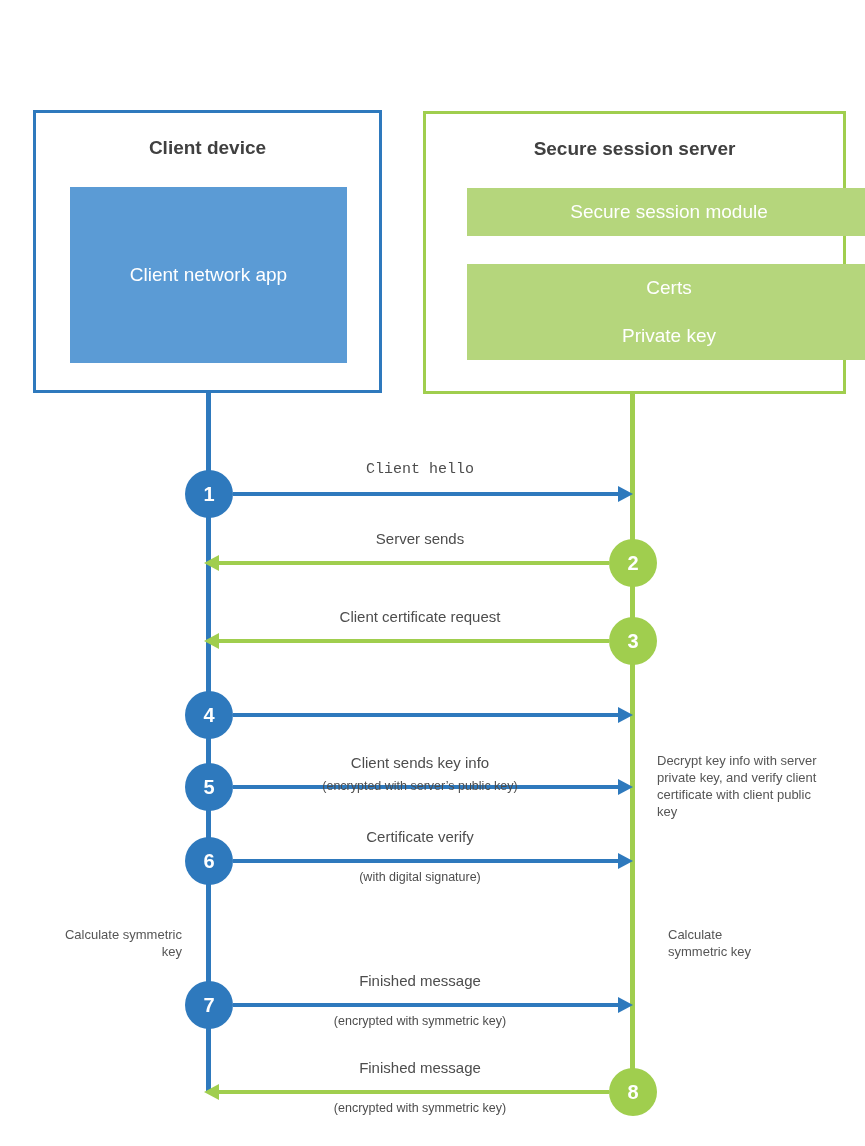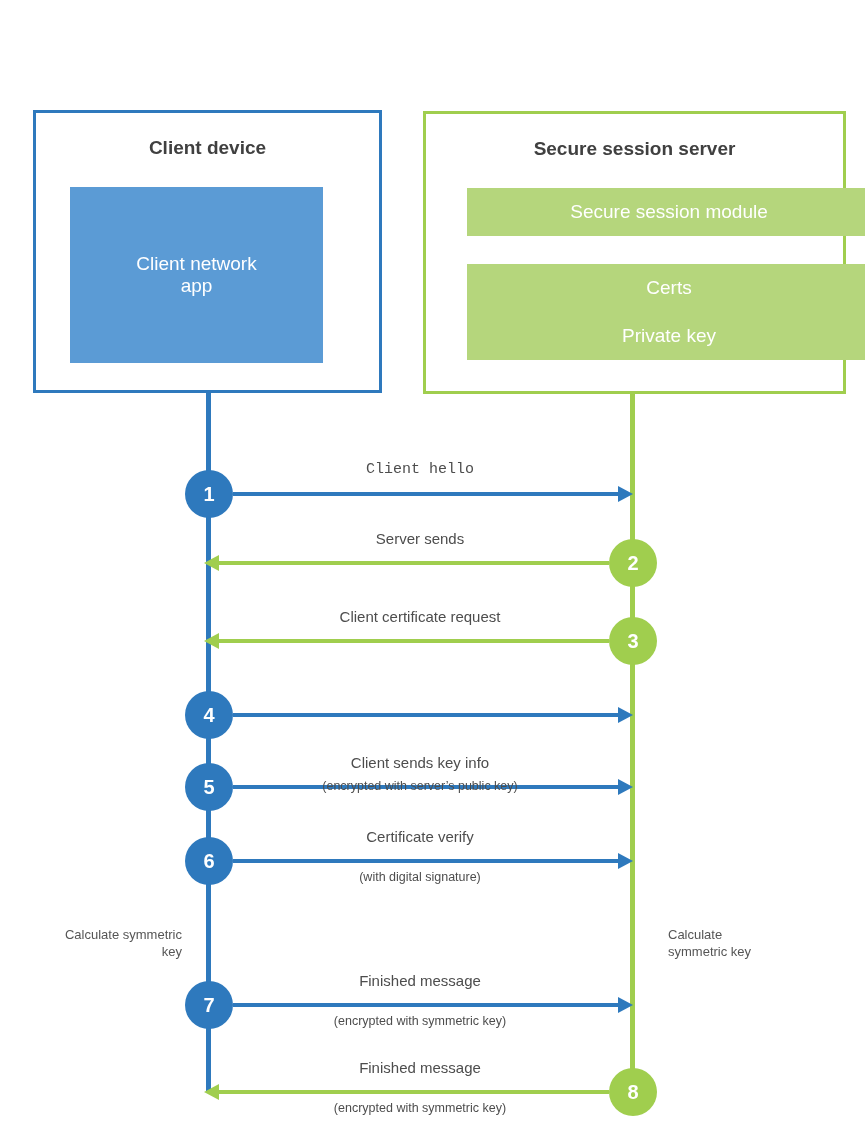--- a/index.html
+++ b/index.html
@@ -13,21 +13,21 @@
   }
   
   .box{position:absolute;background:#fff;box-sizing:border-box;}
   .client-box{left:33px;top:110px;width:349px;height:283px;border:3px solid #2e79bd;}
   .server-box{left:423px;top:111px;width:423px;height:283px;border:3px solid #a0ce4e;}
   .box-title{
     position:absolute;left:0;right:0;top:24px;text-align:center;
     font-size:19px;font-weight:bold;color:#404040;
   }
   .client-app{
-    position:absolute;left:70px;top:187px;width:253px;height:176px;
+    position:absolute;left:70px;top:187px;width:277px;height:176px;
     background:#5b9bd5;color:#ffffff;font-size:19px;text-align:center;
     display:flex;align-items:center;justify-content:center;padding:0 56px;box-sizing:border-box;
   }
   .server-bar{
     position:absolute;left:467px;width:404px;height:48px;
     background:#b5d67c;color:#ffffff;font-size:19px;text-align:center;line-height:48px;
   }
   
   .vline{position:absolute;width:5px;}
   .blue-line{left:206px;top:393px;height:699px;background:#2e79bd;}
@@ -97,20 +97,21 @@
   <div class="head right" style="left:618px;top:779px;"></div>
   <div class="sub" style="top:760px;margin-top:19px;">(encrypted with server’s public key)</div>
   <div class="circle blue" style="left:185px;top:763px;">5</div>
 
   <div class="lbl" style="top:828px;">Certificate verify</div>
   <div class="bar blue" style="left:233px;top:859px;width:385px;"></div>
   <div class="head right" style="left:618px;top:853px;"></div>
   <div class="sub" style="top:870px;">(with digital signature)</div>
   <div class="circle blue" style="left:185px;top:837px;">6</div>
 
+  <div class="note decrypt">Decrypt key info with server private key, and verify client certificate with client public key</div>
   <div class="note calc-left">Calculate symmetric key</div>
   <div class="note calc-right">Calculate symmetric key</div>
 
   <div class="lbl" style="top:972px;">Finished message</div>
   <div class="bar blue" style="left:233px;top:1003px;width:385px;"></div>
   <div class="head right" style="left:618px;top:997px;"></div>
   <div class="sub" style="top:1014px;">(encrypted with symmetric key)</div>
   <div class="circle blue" style="left:185px;top:981px;">7</div>
 
   <div class="lbl" style="top:1059px;">Finished message</div>

